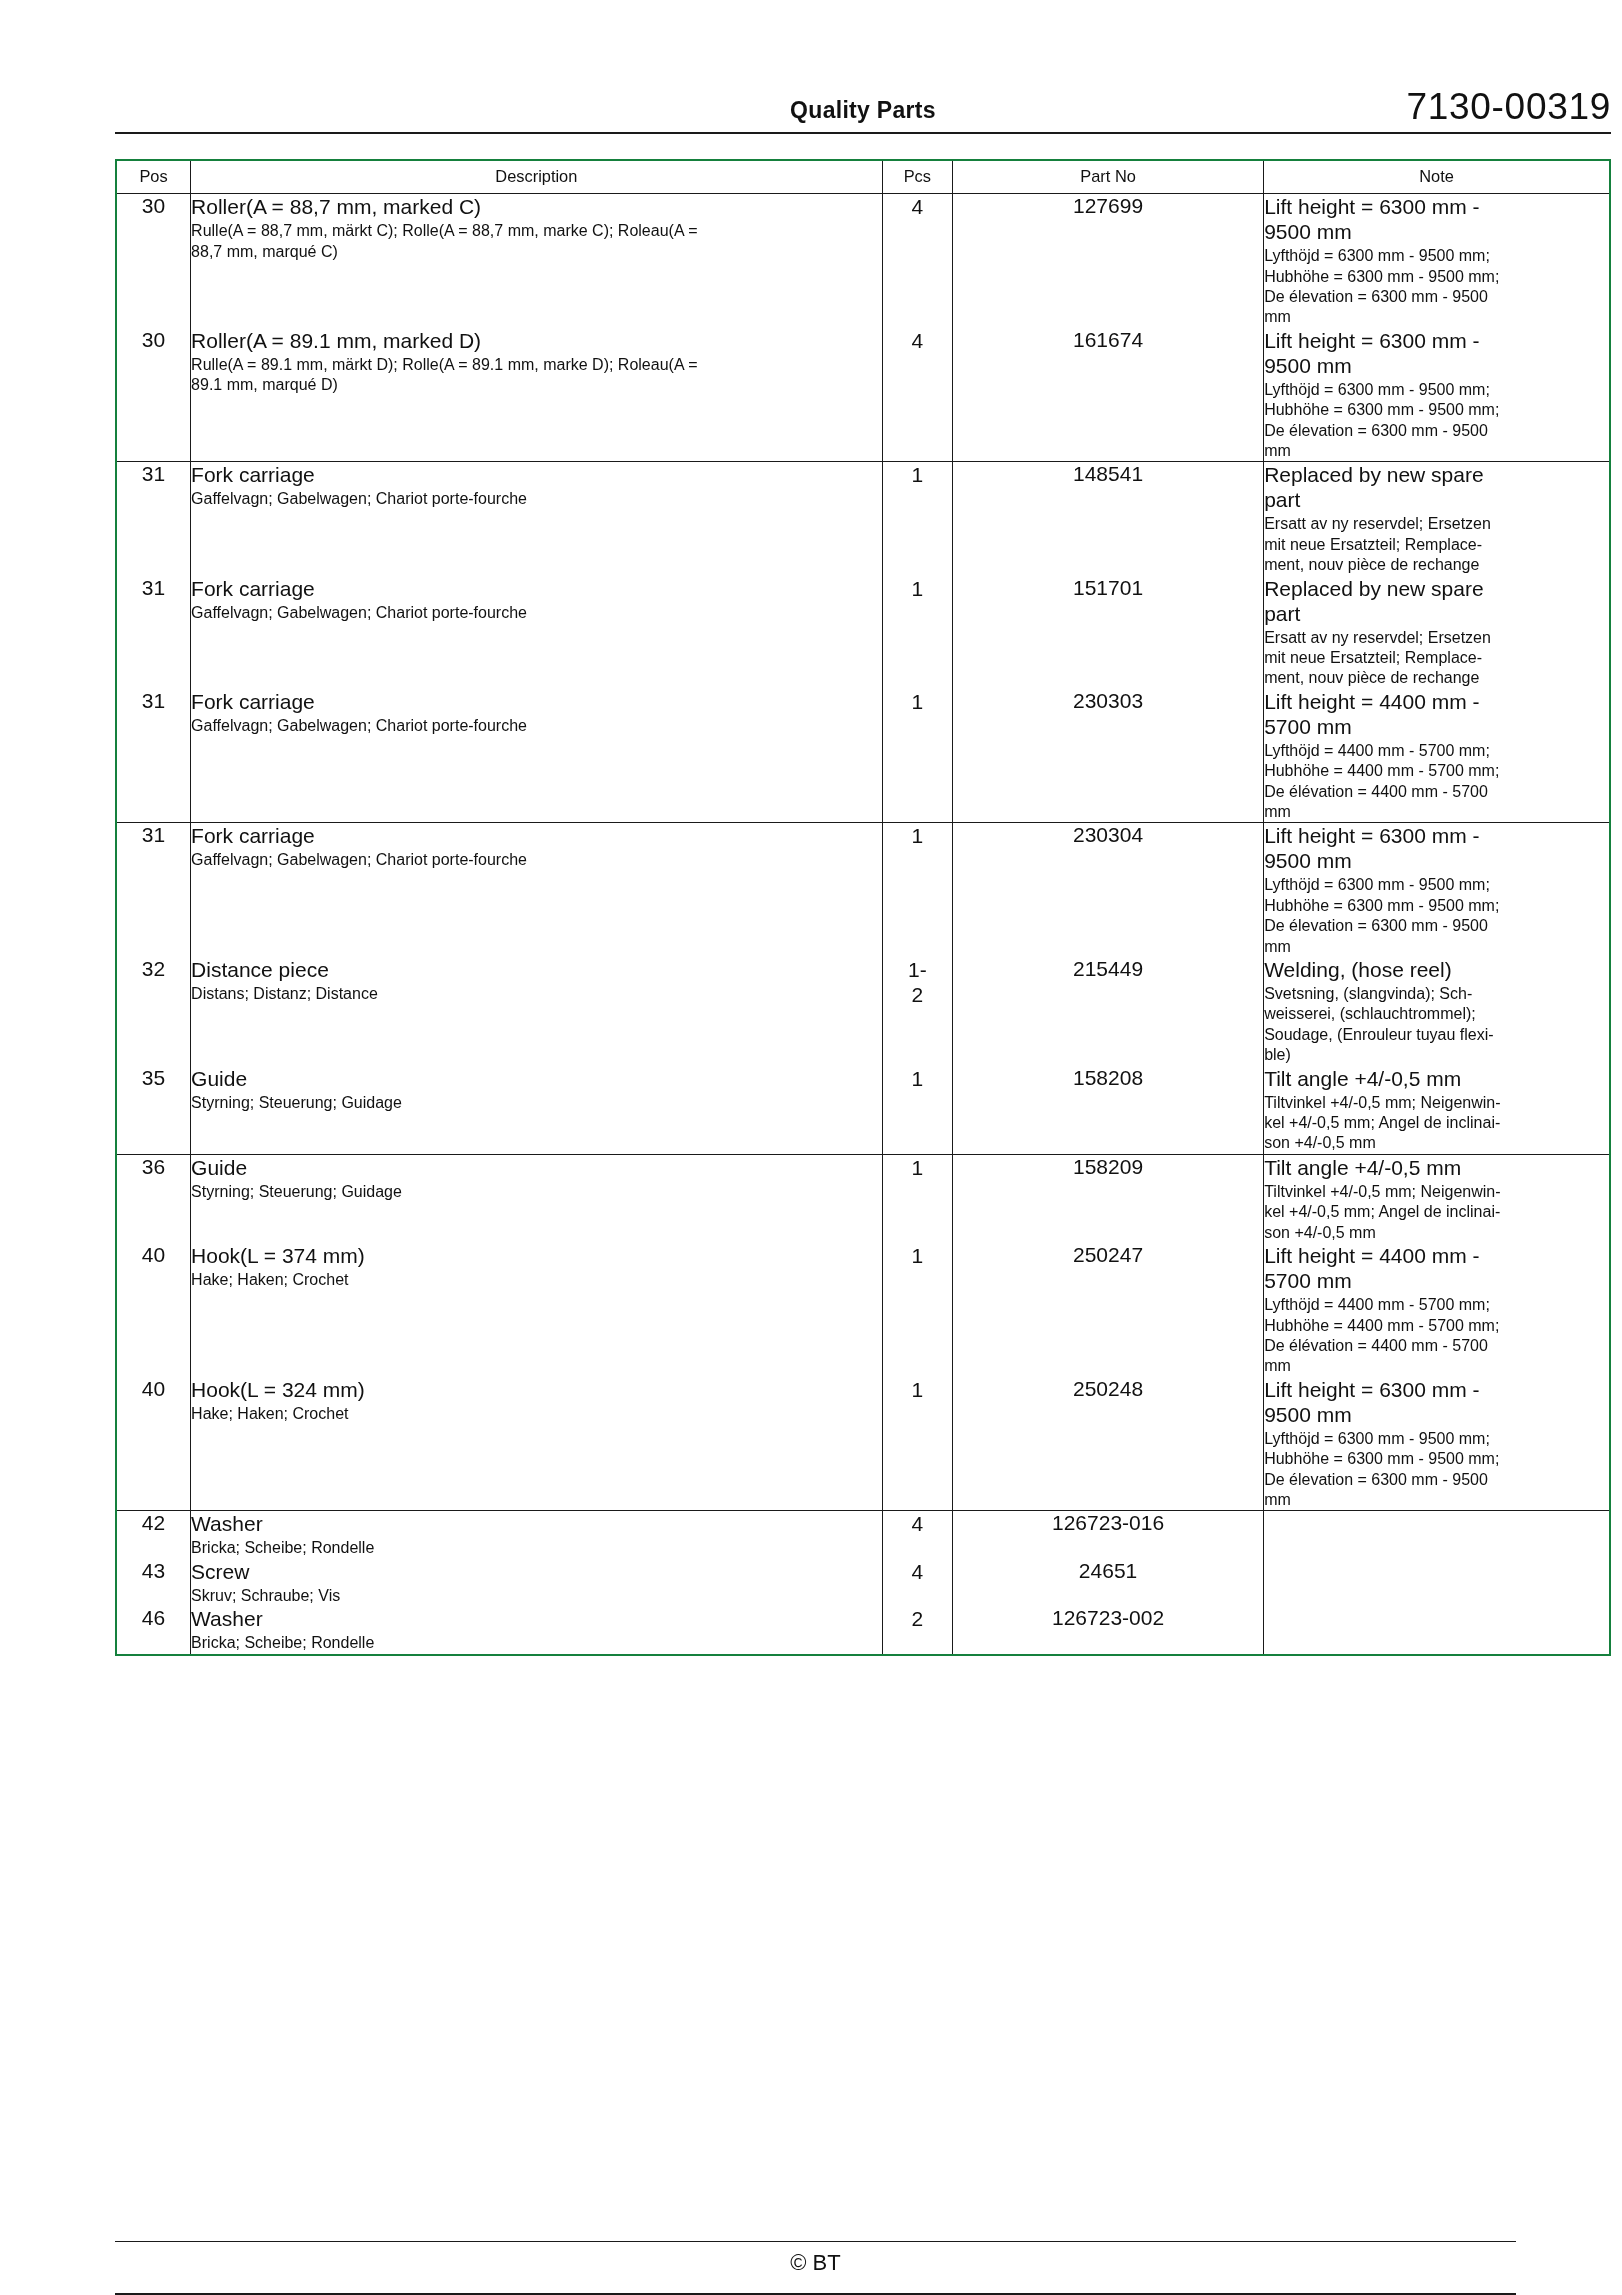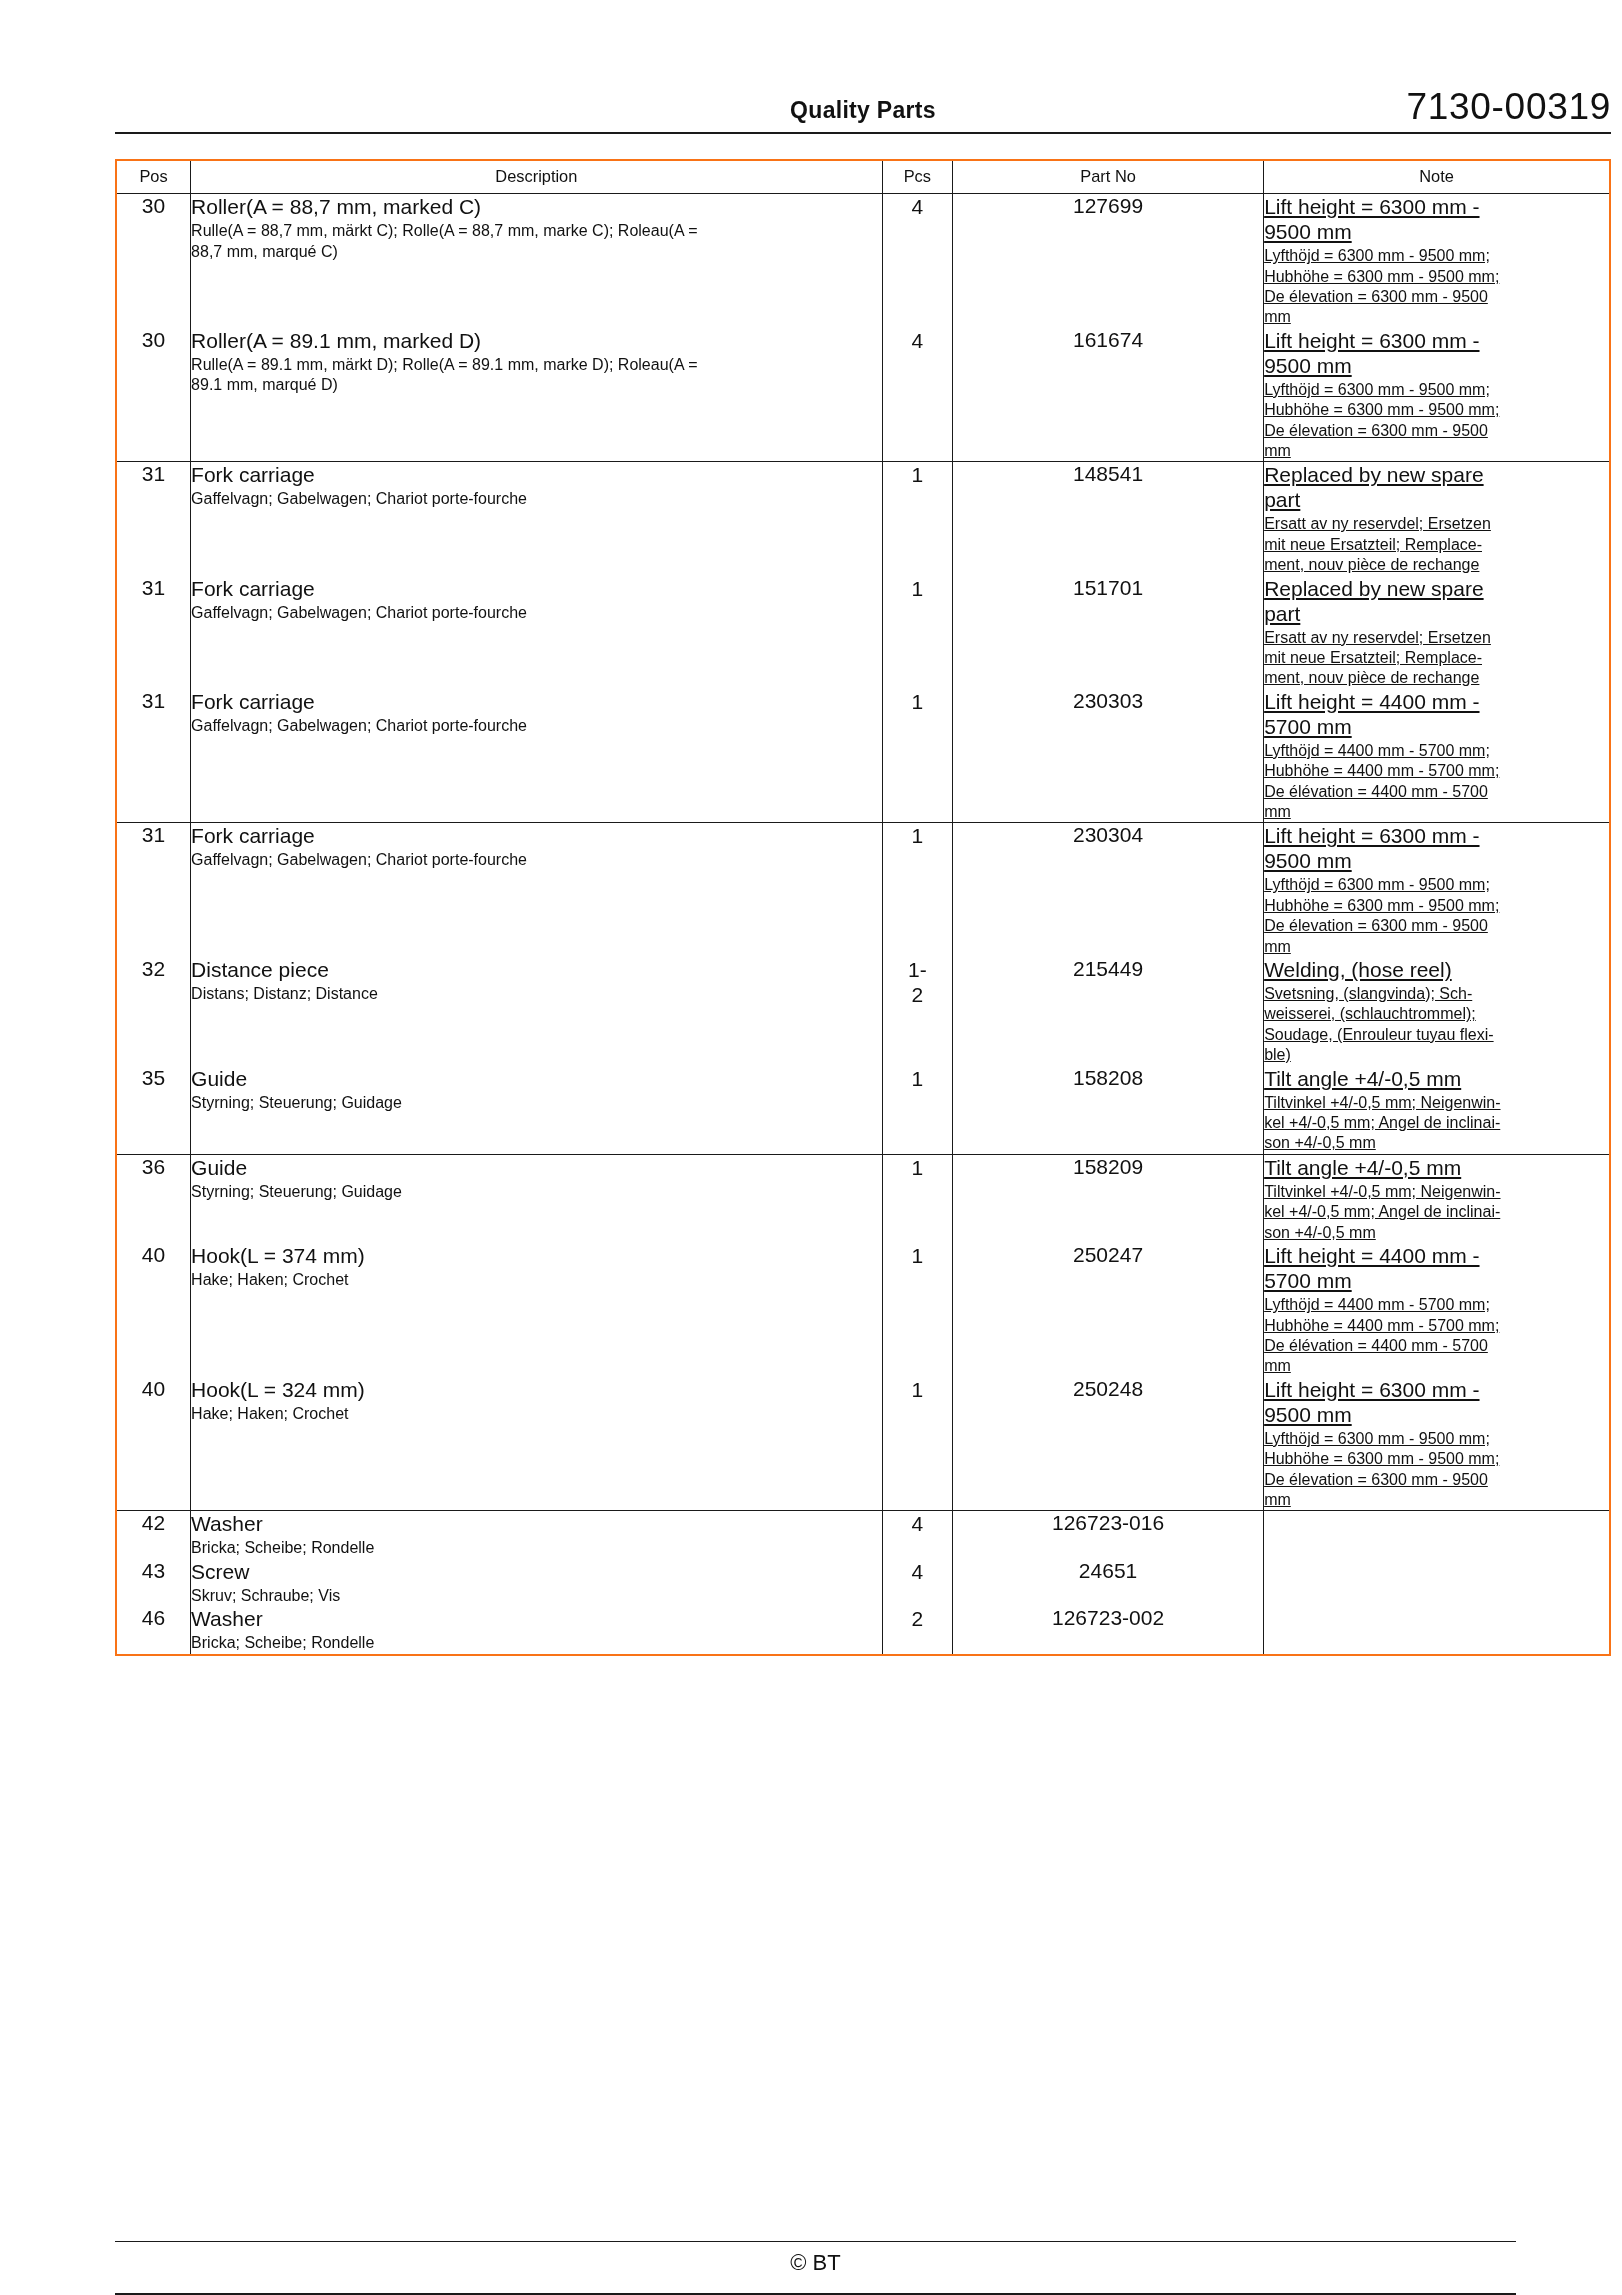--- a/index.html
+++ b/index.html
@@ -38,21 +38,21 @@
     font-size: 37px;
     font-weight: normal;
     letter-spacing: 0.7px;
   }
   
   table.parts {
     border-collapse: collapse;
     table-layout: fixed;
     width: 100%;
     margin-top: 24.5px;
-    border: 2px solid #f97316;
+    border: 2px solid #15803d;
   }
   table.parts th, table.parts td {
     border-left: 1.4px solid #1a1a1a;
     border-right: 1.4px solid #1a1a1a;
     border-top: none;
     border-bottom: none;
     vertical-align: top;
     padding: 0;
   }
   table.parts thead tr { border-bottom: 1.4px solid #1a1a1a; }
@@ -76,21 +76,21 @@
     line-height: 25px;
     padding-top: 8.2px;
     padding-bottom: 13.6px;
     white-space: pre-line;
   }
   td.c-part {
     font-size: 21px;
     padding: 8.2px 5.5px 13.6px 19px;
     text-align: center;
   }
-  td.c-note { padding: 8.2px 5.5px 13.6px 15px; text-decoration: underline; }
+  td.c-note { padding: 8.2px 5.5px 13.6px 15px; }
   .main {
     font-size: 21px;
     line-height: 25px;
     white-space: pre-line;
   }
   .sub {
     font-size: 16px;
     line-height: 20.4px;
     margin-top: 2px;
     white-space: pre-line;

